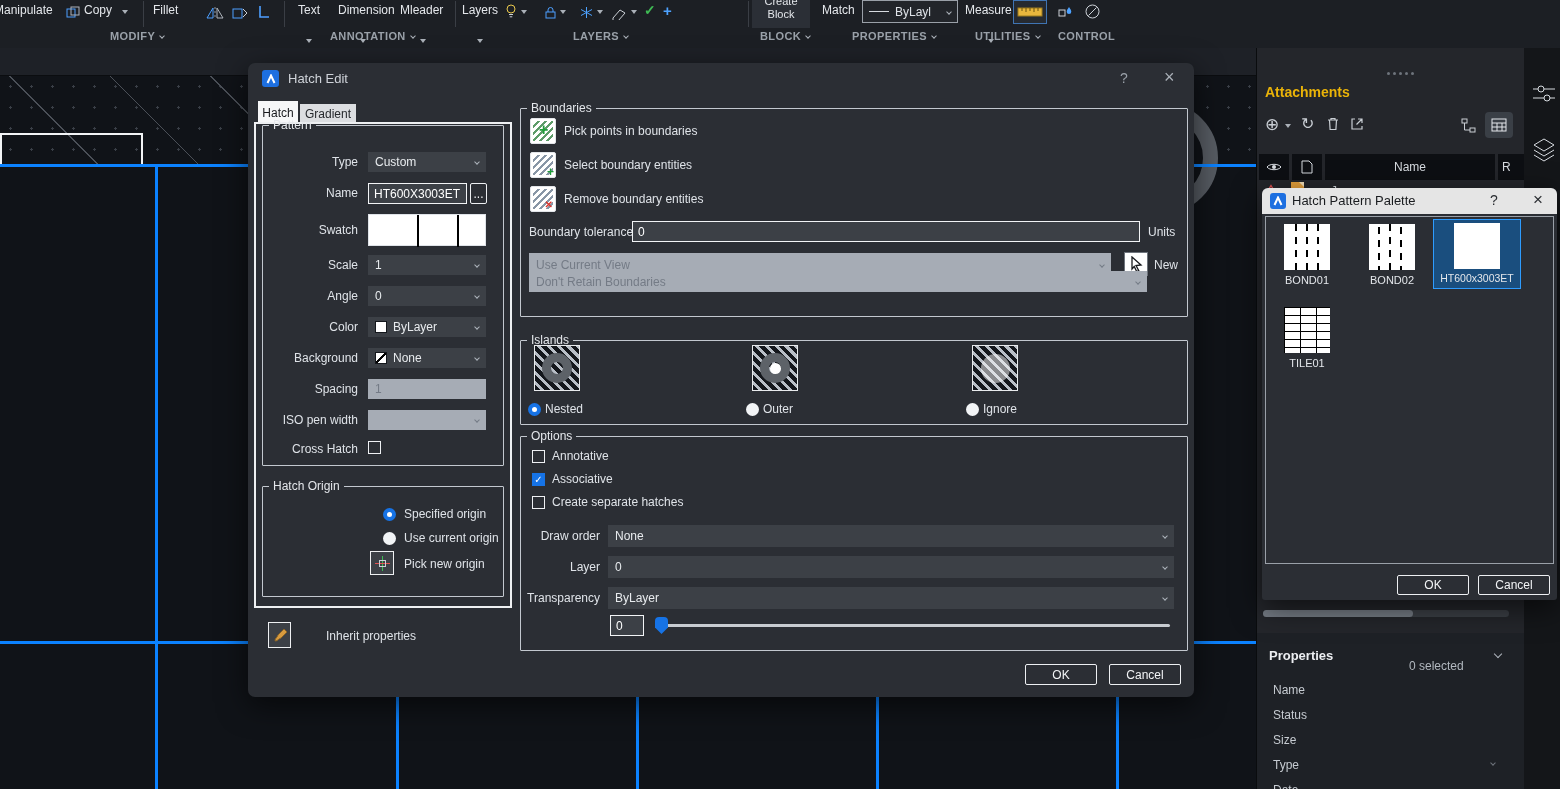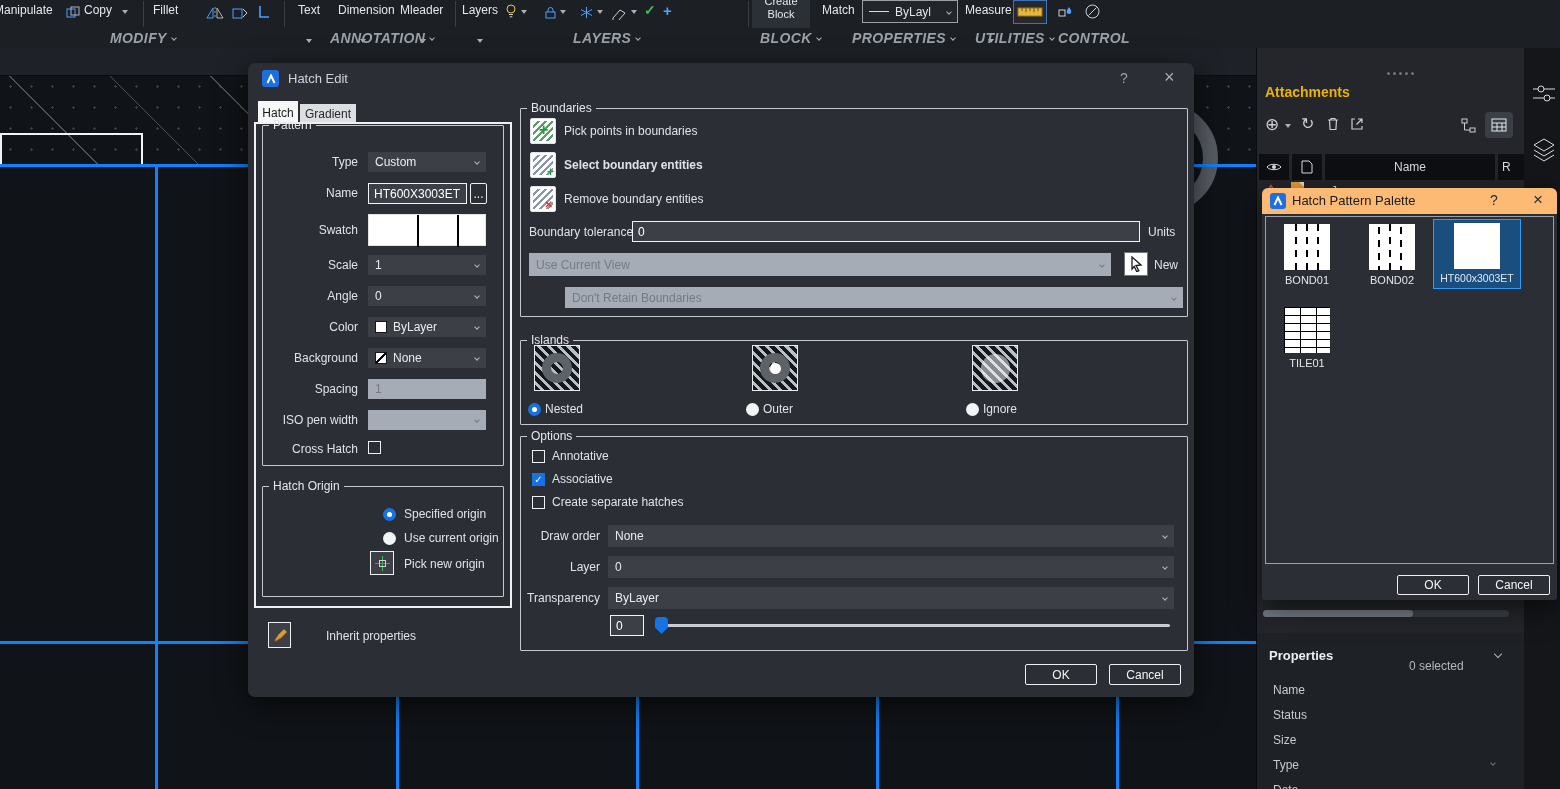--- a/index.html
+++ b/index.html
@@ -6,21 +6,21 @@
   html,body { width:1560px; height:789px; overflow:hidden; background:#101318;
     font-family:"Liberation Sans", sans-serif; }
   #app { position:relative; width:1560px; height:789px; }
   .abs { position:absolute; }
   .txt { color:#dfe3e8; font-size:12px; white-space:nowrap; }
   
   .ribbon { left:0; top:0; width:1560px; height:48px; background:#1c1f24; }
   .subbar { left:0; top:48px; width:1256px; height:28px; background:#1e2127; border-bottom:1px solid #0b0d10;}
   .vsep { width:1px; height:26px; background:#3a3e45; top:1px; }
   .rlabel { font-size:12px; color:#e4e7eb; }
-  .grouplabel { font-size:14px; font-weight:bold; color:#9aa1a9; letter-spacing:.4px; display:flex; align-items:center; gap:5px;font-style:italic;}
+  .grouplabel { font-size:11px; font-weight:bold; color:#9aa1a9; letter-spacing:.4px; display:flex; align-items:center; gap:5px;}
   .chev { width:6px; height:6px; border-right:1.4px solid #aeb4bc; border-bottom:1.4px solid #aeb4bc; transform:rotate(45deg); display:inline-block; }
   .chev.sm { width:4px; height:4px; }
   .caret { width:0; height:0; border-left:3.5px solid transparent; border-right:3.5px solid transparent; border-top:4px solid #aab0b8; display:inline-block; }
   
   .canvas { left:0; top:76px; width:1256px; height:713px; background:#101318; }
   .dots { background-image:radial-gradient(#3a3f47 1px, transparent 1.2px); background-size:21px 21px; }
   .diag { background:repeating-linear-gradient(45deg, transparent 0 70px, #4b5058 70px 71px); }
   .blue { background:#0b82ff; }
   
   .dlg { background:#2b2e34; border-radius:7px; box-shadow:0 8px 30px rgba(0,0,0,.6); }
@@ -304,21 +304,21 @@
     <span class="abs chev" style="left:238px; top:603px;"></span>
     <div class="prow" style="left:16px; top:635px;">Name</div>
     <div class="prow" style="left:16px; top:660px;">Status</div>
     <div class="prow" style="left:16px; top:685px;">Size</div>
     <div class="prow" style="left:16px; top:710px;">Type</div>
     <span class="abs chev sm" style="left:234px; top:713px; border-color:#6e747c;"></span>
     <div class="prow" style="left:16px; top:735px;">Date</div>
   </div>
 
   <div class="abs dlg" style="left:1262px; top:188px; width:295px; height:412px; border-radius:6px 6px 3px 3px;">
-    <div class="abs" style="left:0; top:0; width:295px; height:26px; background:#fdba74; border-radius:6px 6px 0 0;">
+    <div class="abs" style="left:0; top:0; width:295px; height:26px; background:#e5e5e5; border-radius:6px 6px 0 0;">
       <span class="abs" style="left:8px; top:5px; width:16px; height:16px; background:#1d6fe0; border-radius:3px; display:flex; align-items:center; justify-content:center;">
         <svg width="10" height="10">
             <path d="M1.5 9L5 1.5 8.5 9" stroke="#fff" stroke-width="2" fill="none"></path>
           </svg>
       </span>
       <span class="abs" style="left:30px; top:5px; color:#1a1c1f; font-size:13px;">Hatch Pattern Palette</span>
       <span class="abs" style="left:228px; top:4px; color:#2a2d31; font-size:14px;">?</span>
       <span class="abs" style="left:271px; top:2px; color:#2a2d31; font-size:17px;">×</span>
     </div>
     <div class="abs" style="left:3px; top:28px; width:289px; height:348px; border:1px solid #9aa0a8;"></div>
@@ -430,40 +430,40 @@
     </fieldset>
     <div class="bicon" style="left:282px; top:55px;">
         <div class="hatchg"></div>
         <span class="badge" style="left:8px; top:5px; color:#1f9e3a; font-size:16px;">+</span>
       </div>
     <span class="abs txt" style="left:316px; top:61px;">Pick points in boundaries</span>
     <div class="bicon" style="left:282px; top:89px;">
         <div class="hatchb"></div>
         <span class="badge" style="right:1px; bottom:-1px; color:#1f9e3a;">+</span>
       </div>
-    <span class="abs txt" style="left:316px; top:95px;font-weight:bold;">Select boundary entities</span>
+    <span class="abs txt" style="left:316px; top:95px;">Select boundary entities</span>
     <div class="bicon" style="left:282px; top:123px;">
         <div class="hatchb"></div>
         <span class="badge" style="right:2px; bottom:0px; color:#d8342c; font-size:10px;">✕</span>
       </div>
     <span class="abs txt" style="left:316px; top:129px;">Remove boundary entities</span>
     <span class="abs txt" style="left:281px; top:162px;">Boundary tolerance</span>
     <div class="winput" style="left:384px; top:158px; width:508px; height:21px;">0</div>
     <span class="abs txt" style="left:900px; top:162px;">Units</span>
     <div class="combo disabled" style="left:281px; top:190px; width:582px; height:23px;">
         <span>Use Current View</span>
         <span class="chev sm"></span>
       </div>
     <div class="abs" style="left:876px; top:189px; width:24px; height:24px; background:#fff; border:1px solid #6e747c; display:flex; align-items:center; justify-content:center;">
       <svg width="14" height="16">
           <path d="M3 1l9 8-5 .5 2.8 5.2-2 1-2.6-5.2L3 13z" fill="none" stroke="#17191d" stroke-width="1.3"></path>
         </svg>
     </div>
     <span class="abs txt" style="left:906px; top:195px;">New</span>
-    <div class="combo disabled" style="left:281px; top:224px; width:618px; height:21px;margin-left:36px;">
+    <div class="combo disabled" style="left:281px; top:208px; width:618px; height:21px;">
         <span>Don't Retain Boundaries</span>
         <span class="chev sm"></span>
       </div>
 
     <fieldset style="left:272px; top:270px; width:668px; height:92px;">
       <legend>Islands</legend>
     </fieldset>
     <div class="isl" style="left:286px; top:282px;">
         <div class="ring"></div>
       </div>

